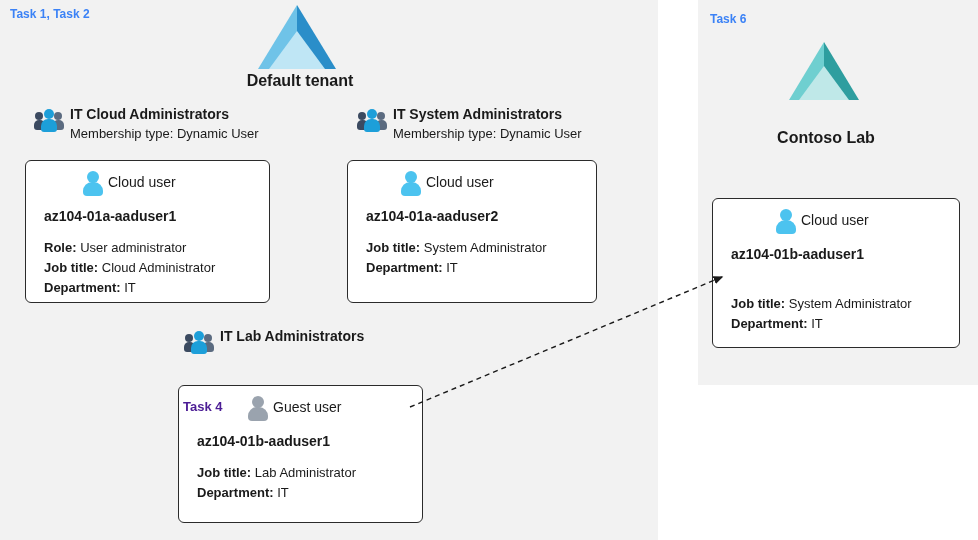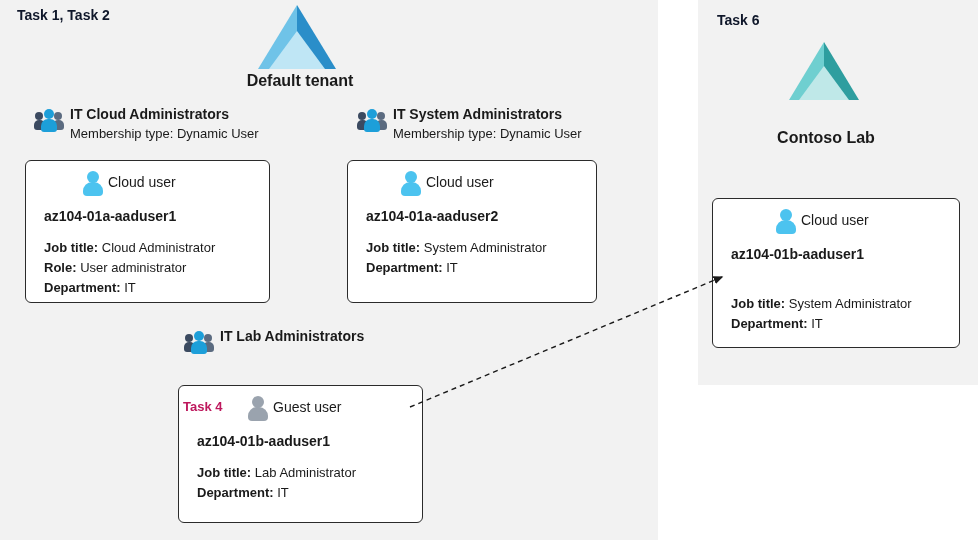--- a/index.html
+++ b/index.html
@@ -25,24 +25,23 @@
     height: 540px;
   }
   #panel-new {
     left: 698px;
     top: 0px;
     width: 280px;
     height: 385px;
   }
   .task-tag {
     position: absolute;
-    color: #0f172a;
+    color: #3b82f6;
     font-weight: bold;
-    font-size: 14px;
-    margin-left: 7px;
+    font-size: 12px;
   }
   #task12 { left: 10px; top: 7px; }
   #task3 { left: 710px; top: 12px; }
 
   .tenant-title {
     position: absolute;
     font-weight: bold;
     font-size: 16px;
     color: #1a1a1a;
     text-align: center;
@@ -236,21 +235,21 @@
   .card-usertype {
     font-size: 14px;
     color: #1a1a1a;
     vertical-align: top;
     line-height: 24px;
   }
   .card-task {
     position: absolute;
     left: -64px;
     top: 0px;
-    color: #be185d;
+    color: #4c1d95;
     font-weight: bold;
     font-size: 13px;
     line-height: 24px;
   }
   .card-username {
     font-weight: bold;
     font-size: 14px;
     color: #1a1a1a;
     margin: 8px 0 0 18px;
   }
@@ -366,26 +365,26 @@
       <span class="user-icon cloud">
         <span class="u-head"></span>
           <span class="u-body"></span>
       </span>
       <span class="card-usertype">Cloud user</span>
     </span>
   </div>
   <div class="card-username">az104-01a-aaduser1</div>
   <div class="card-attrs">
     <div>
+      <span class="k">Role:</span>
+      <span>User administrator</span>
+    </div>
+    <div>
       <span class="k">Job title:</span>
       <span>Cloud Administrator</span>
-    </div>
-    <div>
-      <span class="k">Role:</span>
-      <span>User administrator</span>
     </div>
     <div>
       <span class="k">Department:</span>
       <span>IT</span>
     </div>
   </div>
 </div>
 
 <div class="user-card" id="card-aaduser2">
   <div class="card-head">

